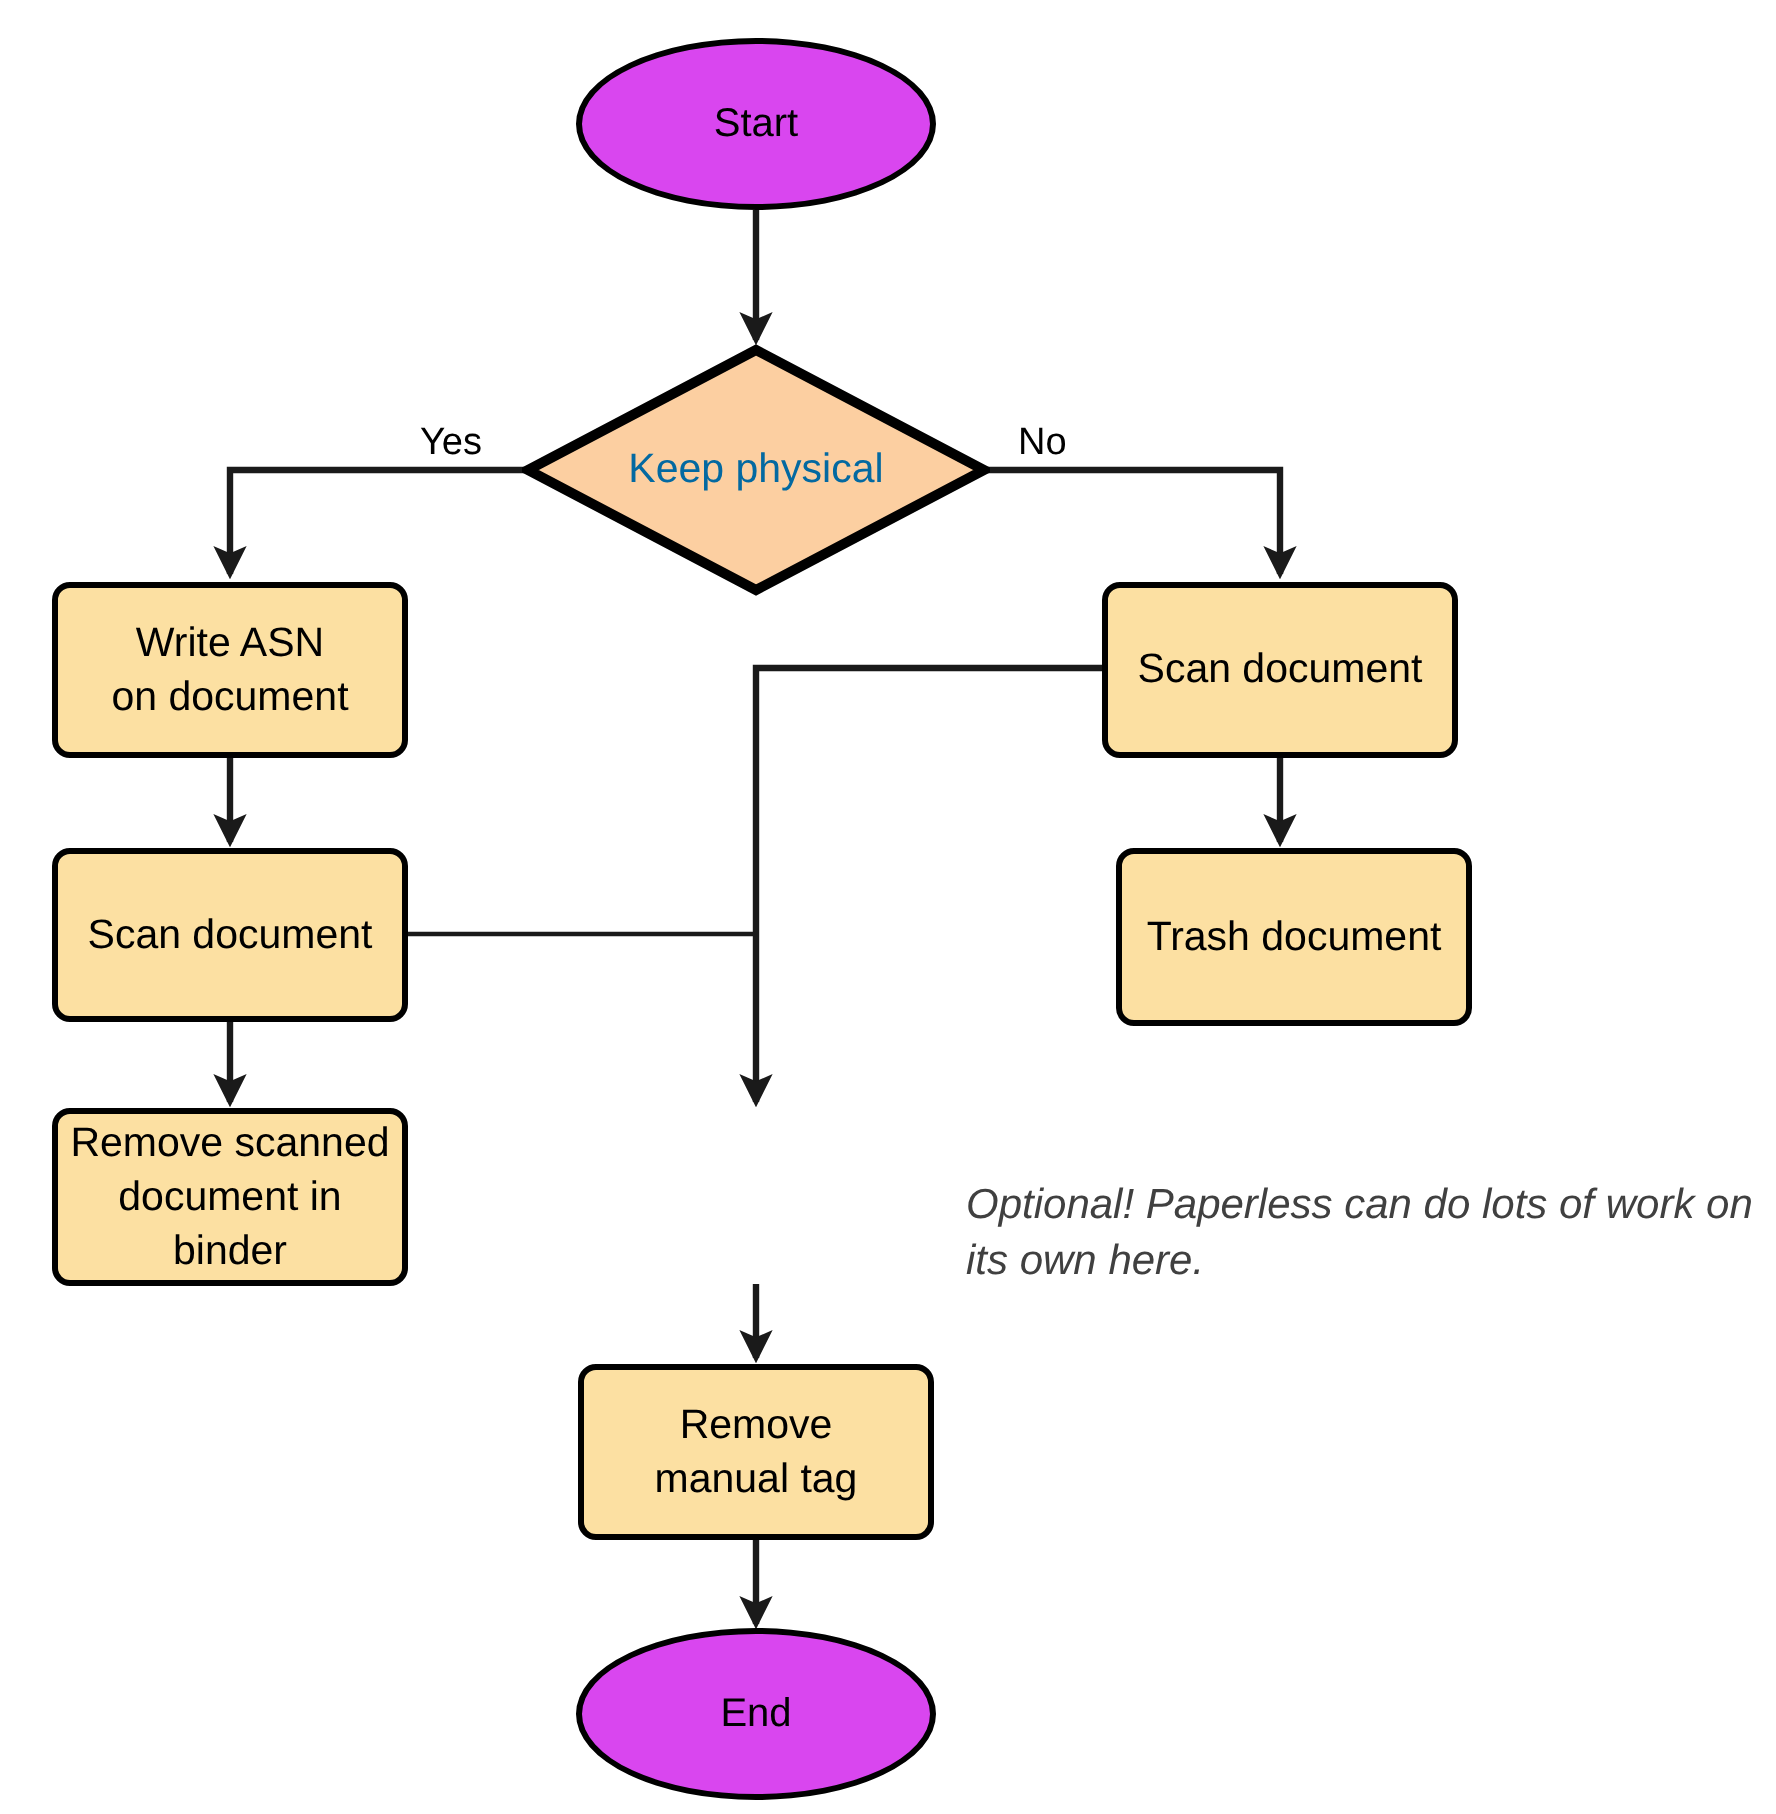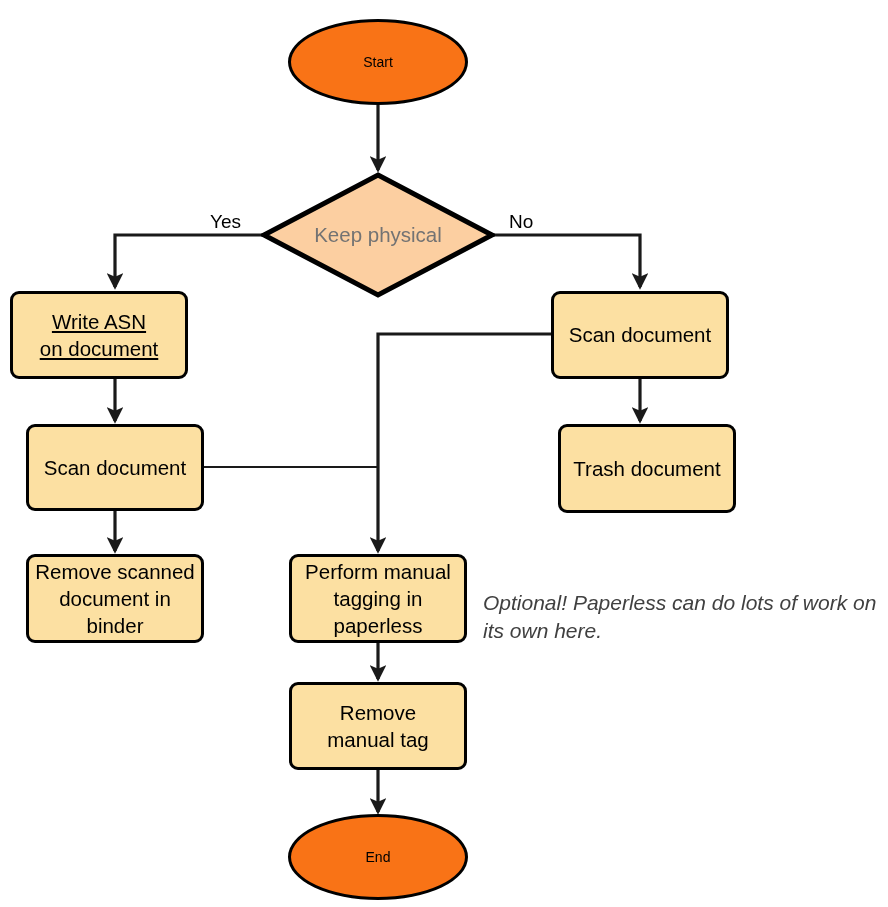--- a/index.html
+++ b/index.html
@@ -41,22 +41,22 @@
     border: 3px solid #000000;
     border-radius: 9px;
     background: #FCE0A2;
     font-size: 20.5px;
     line-height: 1.33;
     padding: 2px 6px;
   }
   .node-terminal {
     border: 3.5px solid #000000;
     border-radius: 50%;
-    background: #f97316;
-    font-size: 14px;
+    background: #d946ef;
+    font-size: 20px;
     line-height: 1.3;
   }
   .node-decision-wrap {
     position: absolute;
     display: flex;
     align-items: center;
     justify-content: center;
     z-index: 2;
   }
   .node-decision-shape {
@@ -65,21 +65,21 @@
     left: 0;
     width: 100%;
     height: 100%;
   }
   .node-decision-label {
     position: relative;
     z-index: 1;
     text-align: center;
     font-size: 20.5px;
     line-height: 1.33;
-    color: #737373;
+    color: #0369a1;
     pointer-events: none;
   }
   .edge-label {
     position: absolute;
     font-size: 19px;
     color: #000000;
     white-space: nowrap;
     z-index: 3;
   }
   .annotation {
@@ -135,21 +135,21 @@
       <polygon points="117,3 231,63 117,123 3,63" fill="#FCCFA1" stroke="#000000" stroke-width="5" stroke-linejoin="miter"></polygon>
     </svg>
     <div class="node-decision-label">
       <div>Keep physical</div>
     </div>
   </div>
 
   <div class="edge-label" style="left:210px; top:211px;">Yes</div>
   <div class="edge-label" style="left:509px; top:211px;">No</div>
 
-  <div class="node node-process" style="left:10px; top:291px; width:178px; height:88px;text-decoration:underline;">
+  <div class="node node-process" style="left:26px; top:291px; width:178px; height:88px;">
     <div>
       <div>Write ASN</div>
       <div>on document</div>
     </div>
   </div>
 
   <div class="node node-process" style="left:26px; top:424px; width:178px; height:87px;">
     <span>Scan document</span>
   </div>
 
@@ -162,27 +162,20 @@
   </div>
 
   <div class="node node-process" style="left:551px; top:291px; width:178px; height:88px;">
     <span>Scan document</span>
   </div>
 
   <div class="node node-process" style="left:558px; top:424px; width:178px; height:89px;">
     <span>Trash document</span>
   </div>
 
-  <div class="node node-process" style="left:289px; top:554px; width:178px; height:89px;">
-    <div>
-      <div>Perform manual</div>
-      <div>tagging in</div>
-      <div>paperless</div>
-    </div>
-  </div>
 
   <div class="node node-process" style="left:289px; top:682px; width:178px; height:88px;">
     <div>
       <div>Remove</div>
       <div>manual tag</div>
     </div>
   </div>
 
   <div class="node node-terminal" style="left:288px; top:814px; width:180px; height:86px;">
     <span>End</span>

